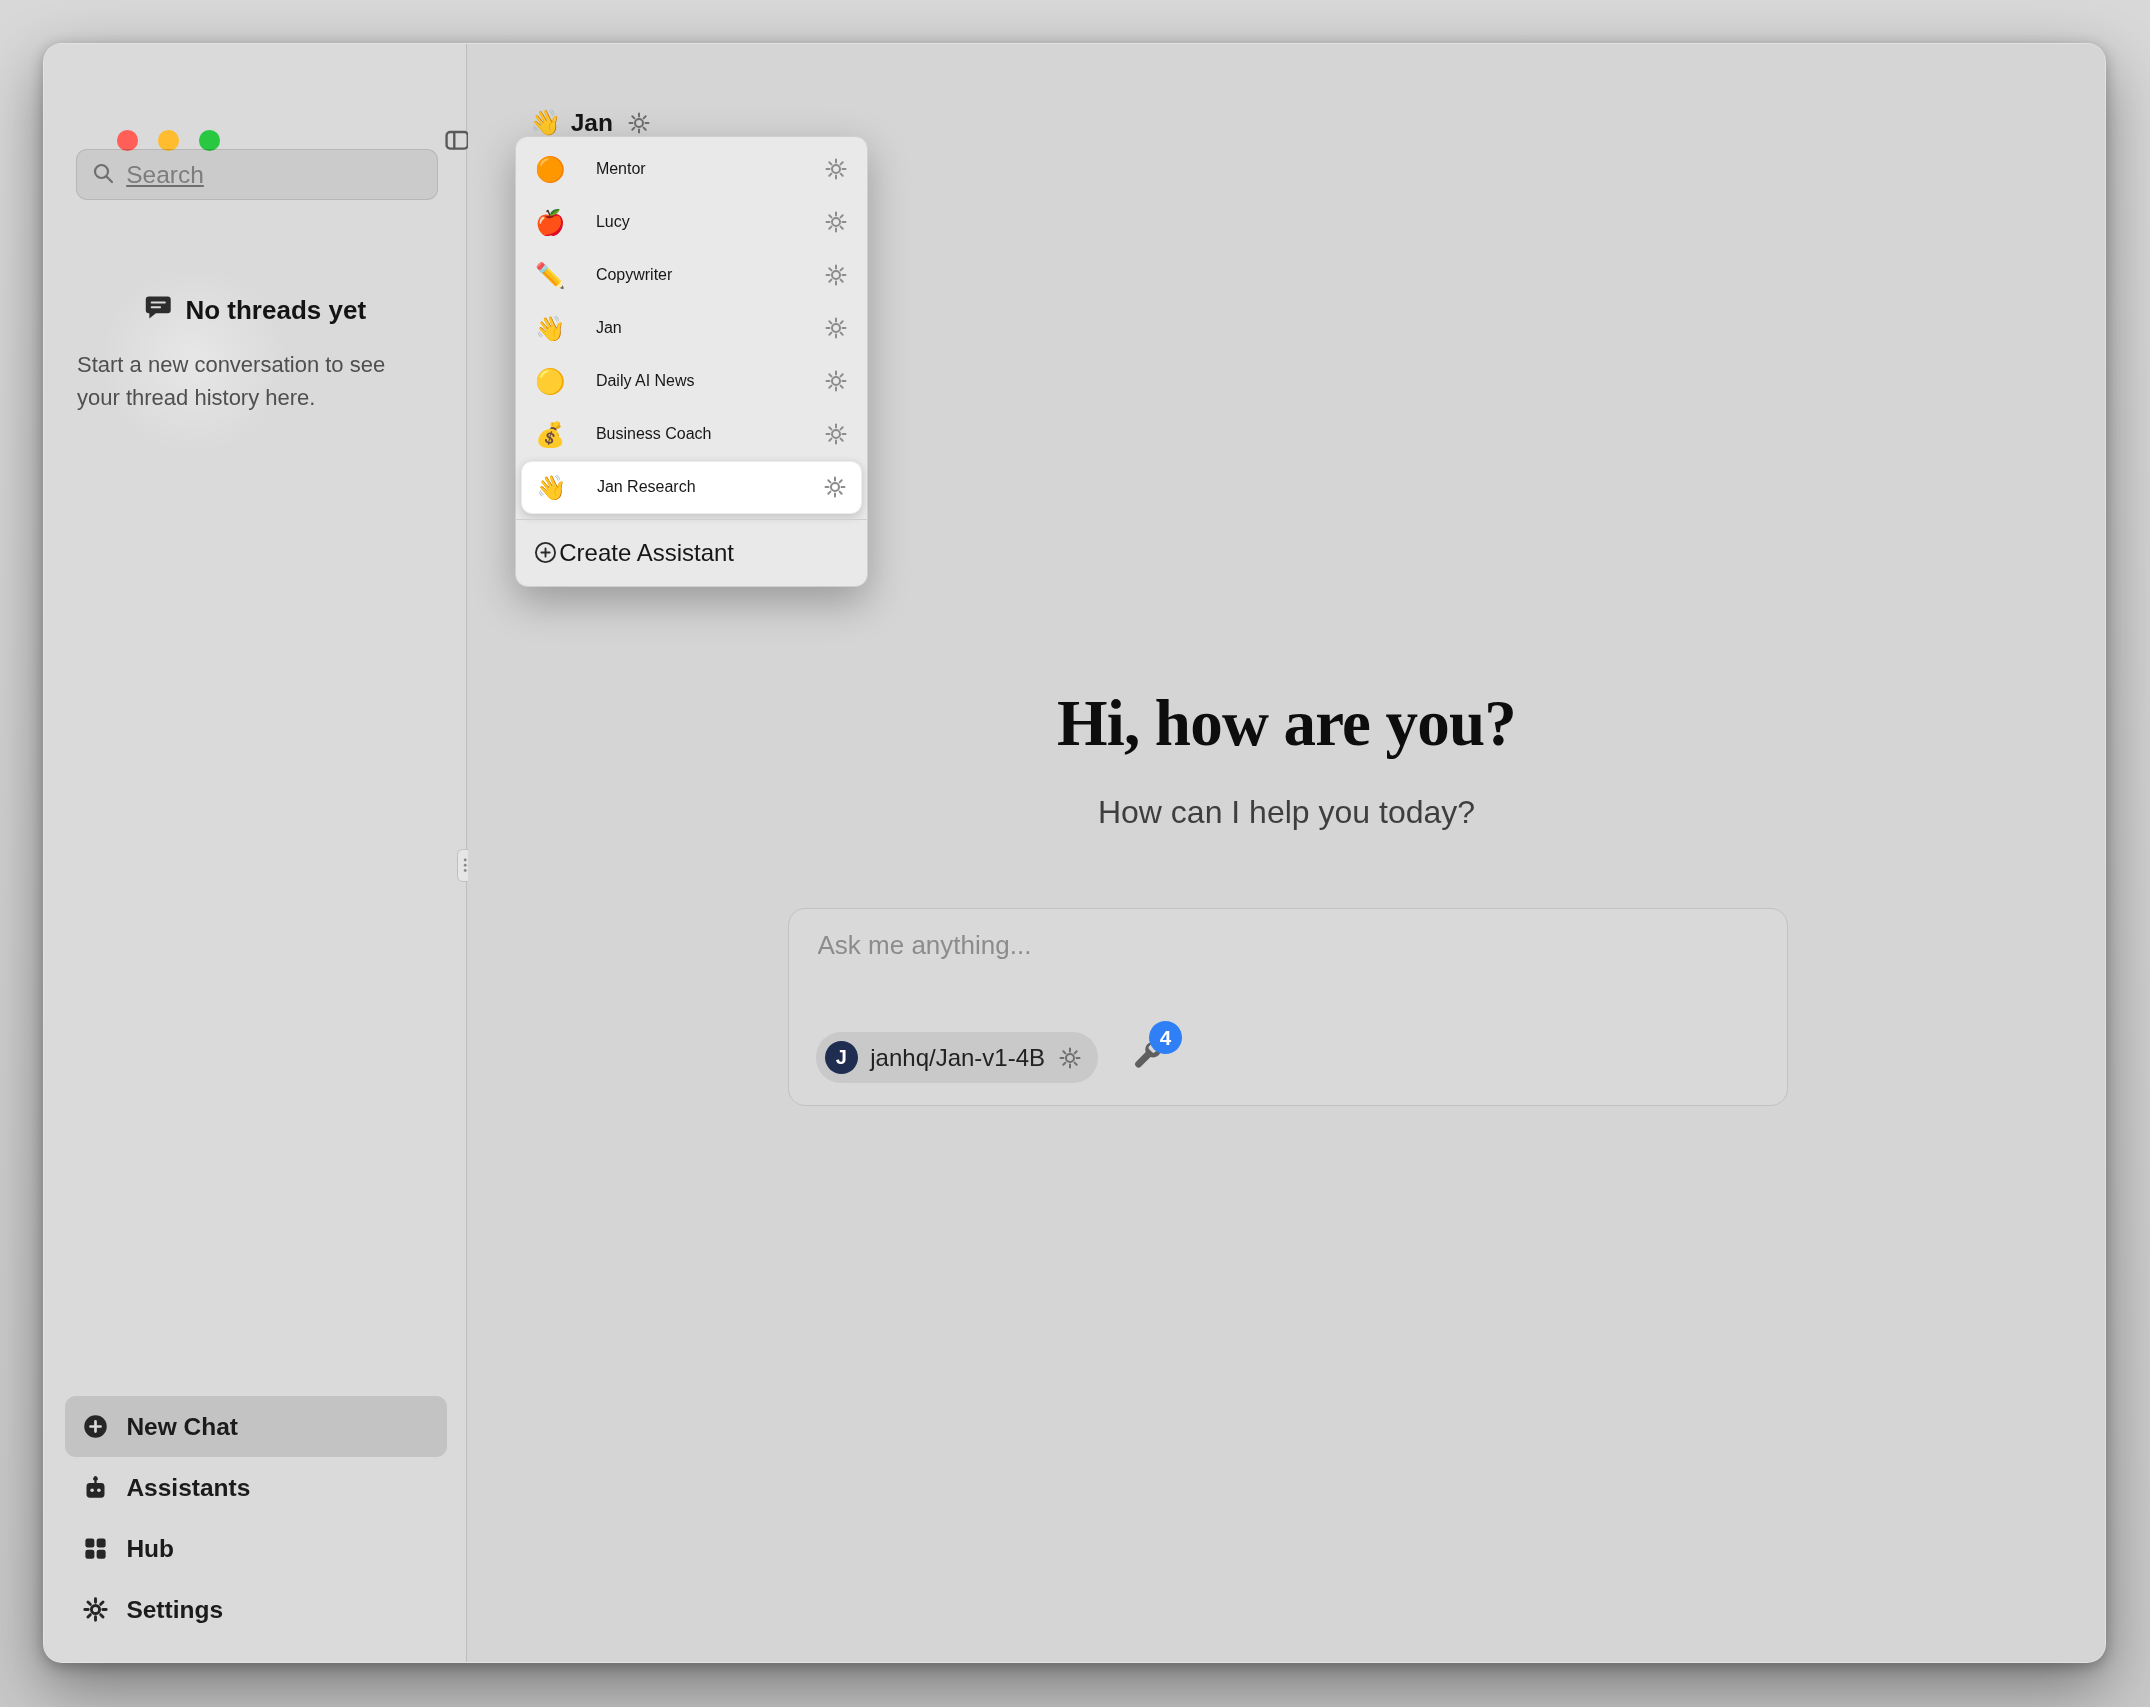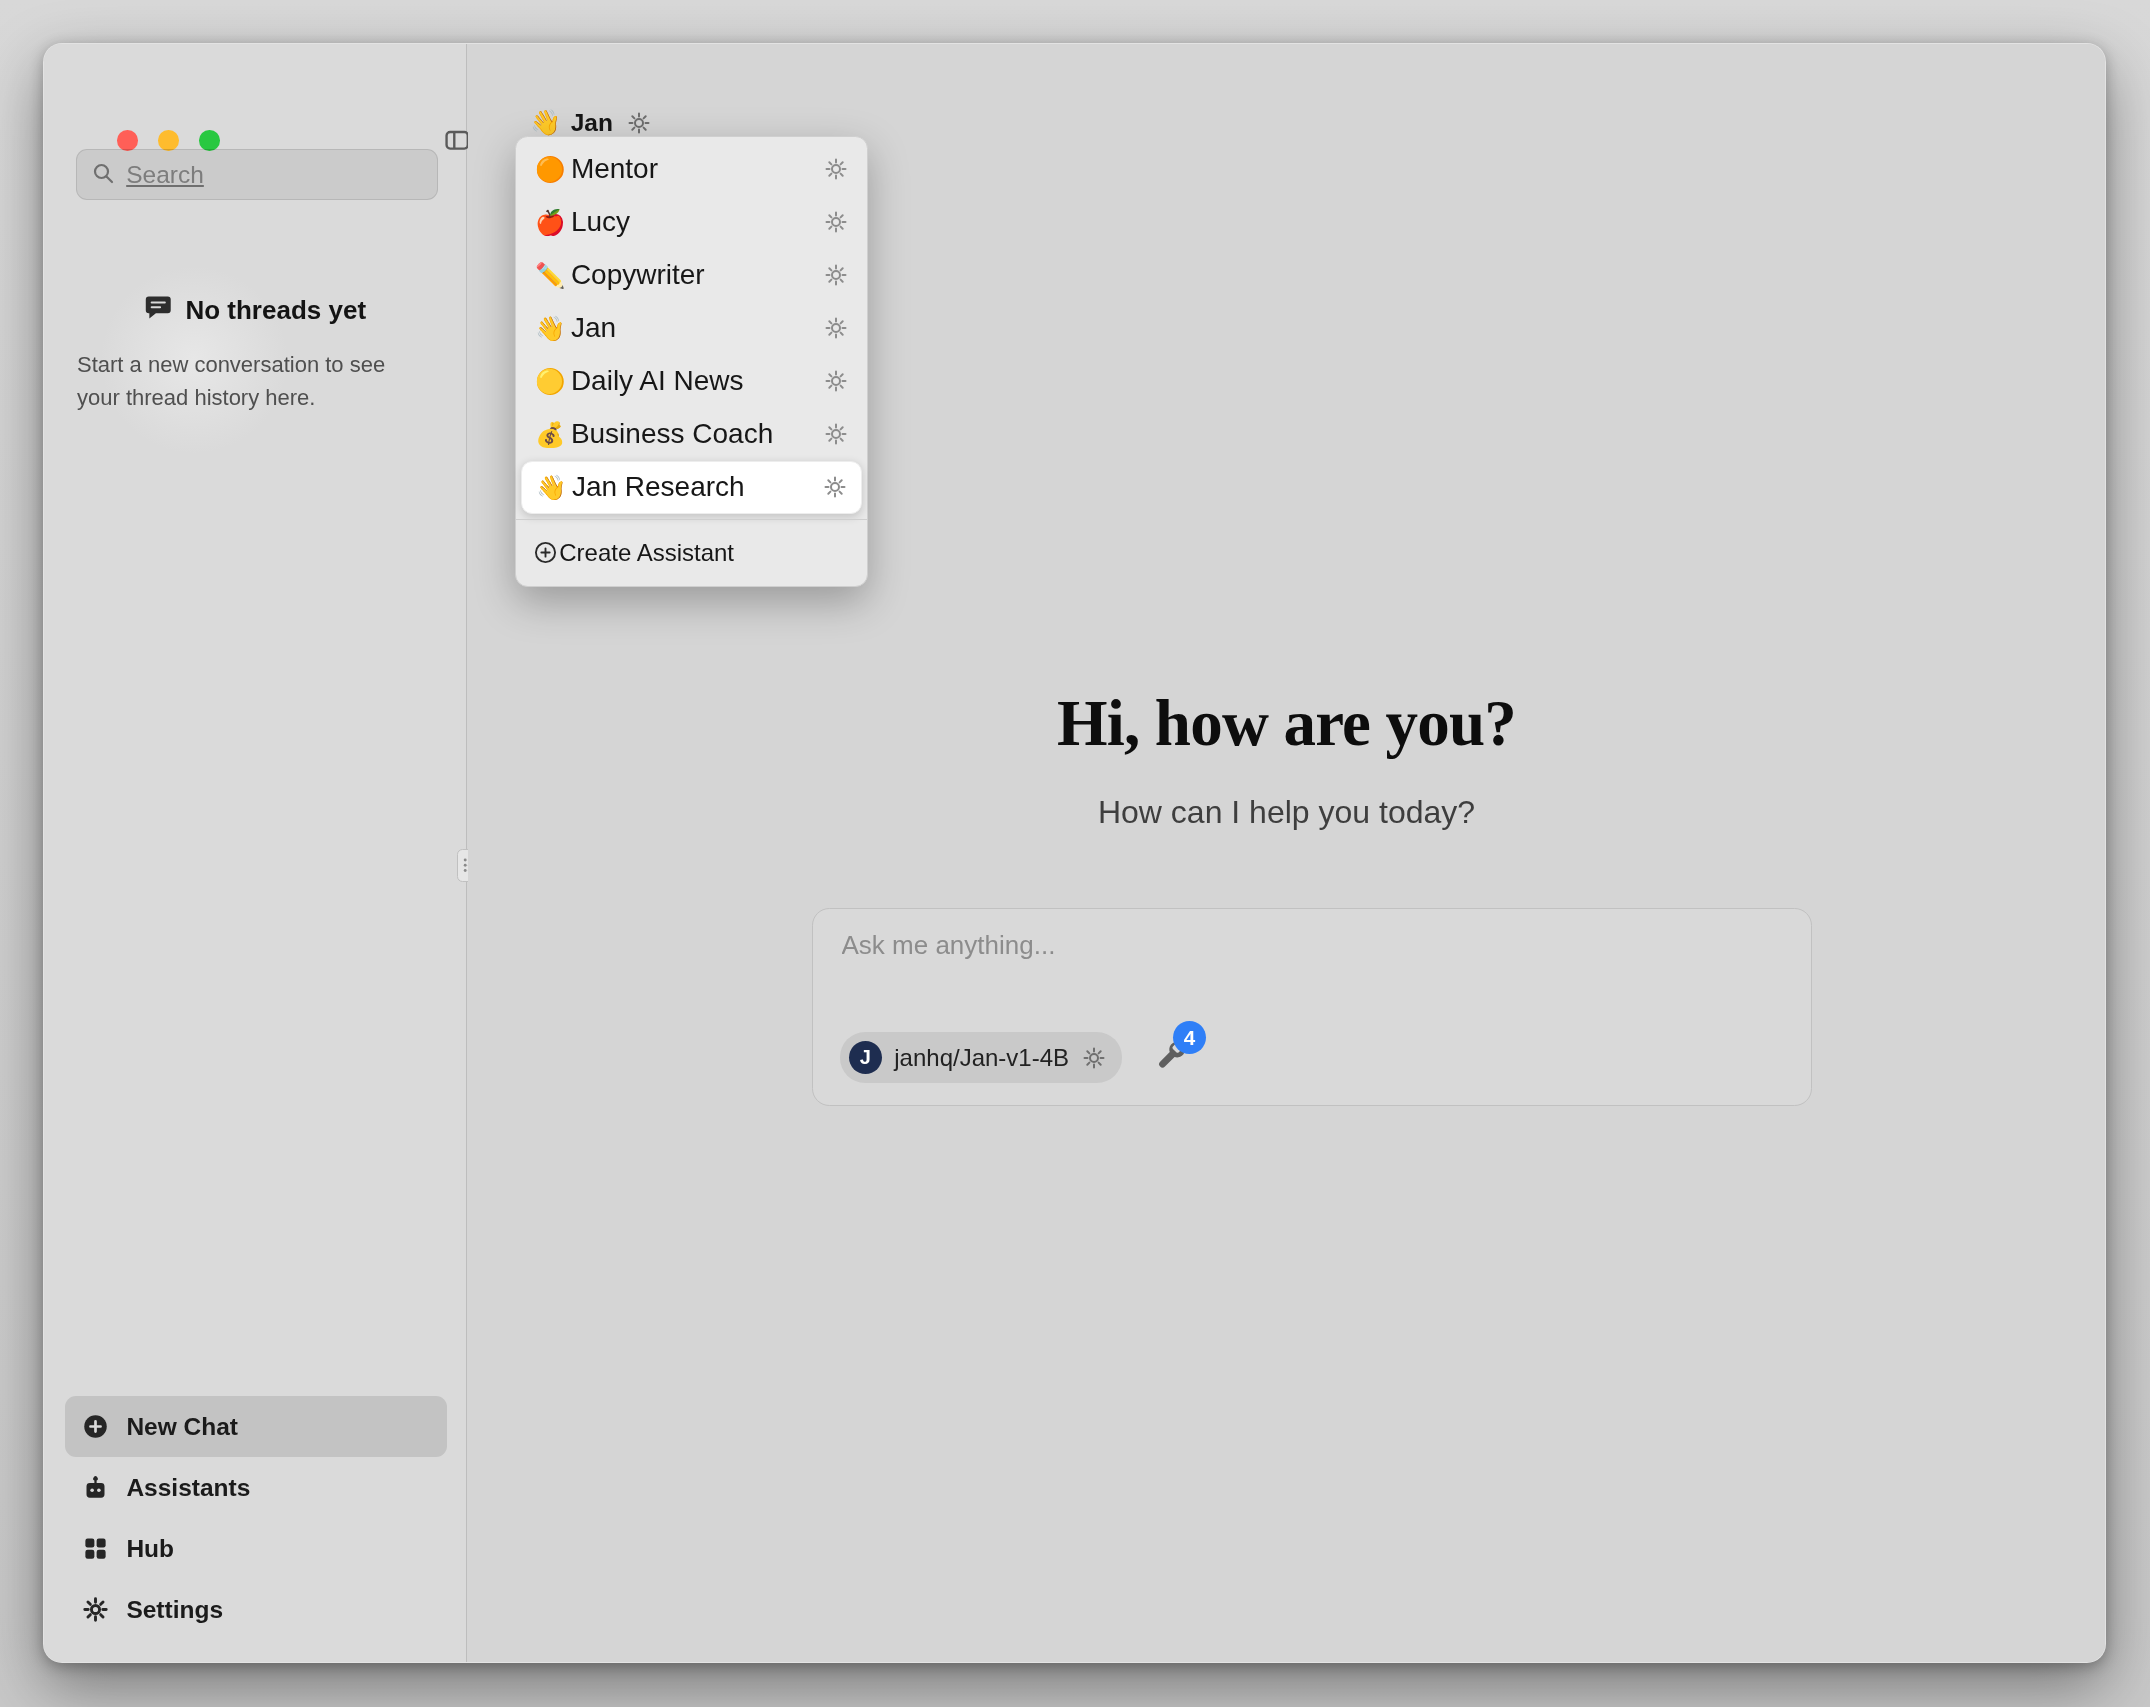--- a/index.html
+++ b/index.html
@@ -57,36 +57,36 @@
   .chat-header .emoji { font-size:25px; }
   .chat-header .name { font-size:24.5px; font-weight:600; color:#161616; }
   .chat-header .gear { color:#6e6e6e; display:flex; margin-left:4.7px; }
 
   .assistant-menu { position:absolute; left:47px; top:92px; width:353px;
     background:#e9e9e9; border:0.8px solid #cfcfcf; border-radius:12.6px;
     box-shadow:0 14.2px 40px rgba(0,0,0,.28); padding:5.5px 0; }
   .menu-item { height:53px; margin:0 4.7px; display:flex; align-items:center;
     padding:0 14.2px; border-radius:11px; cursor:pointer; }
   .menu-item .emoji { width:36px; font-size:24.5px; }
-  .menu-item .label { font-size:28px; color:#171717; }
+  .menu-item .label { font-size:16px; color:#171717;margin-left:25px; }
   .menu-item .gear { margin-left:auto; color:#8c8c8c; display:flex; }
   .menu-item.selected { background:#ffffff; box-shadow:0 2.4px 8px rgba(0,0,0,.16);
     border:0.8px solid #ededed; }
   .menu-divider { height:0.8px; background:#cfcfcf; margin:5.5px 0; }
   .menu-create { height:55px; margin:0 4.7px; display:flex; align-items:center; gap:1px;
     padding:0 12.6px; font-size:24px; color:#171717; cursor:pointer; border-radius:11px; }
   .menu-create .plus { color:#2a2a2a; display:flex; }
 
   .greeting { position:absolute; left:0; right:0; top:642px; text-align:center; }
   .greeting h1 { font-family:"Liberation Serif","DejaVu Serif",serif;
     font-size:65px; font-weight:600; color:#0d0d0d; letter-spacing:-0.8px; }
   .greeting p { margin-top:33px; font-size:32px; color:#3e3e3e; }
 
   .composer { position:absolute; left:320px; top:864px; width:1000px; height:198px;
-    border:1.6px solid #c1c1c1; border-radius:17.4px; background:#d9d9d9;margin-left:24px; }
+    border:1.6px solid #c1c1c1; border-radius:17.4px; background:#d9d9d9; }
   .composer textarea { position:absolute; left:28.5px; top:20.6px; right:28.5px; height:71px;
     border:none; outline:none; background:transparent; resize:none;
     font-size:26px; color:#333; font-family:inherit; }
   .composer textarea::placeholder { color:#8c8c8c; }
 
   .composer-bar { position:absolute; left:27px; bottom:22px; display:flex;
     align-items:center; gap:32px; }
   .model-chip { height:51px; background:#c9c9c9; border-radius:25px; display:flex;
     align-items:center; gap:12.6px; padding:0 16px 0 8.7px; cursor:pointer; }
   .model-avatar { width:33px; height:33px; border-radius:50%; background:#1e2d50;

